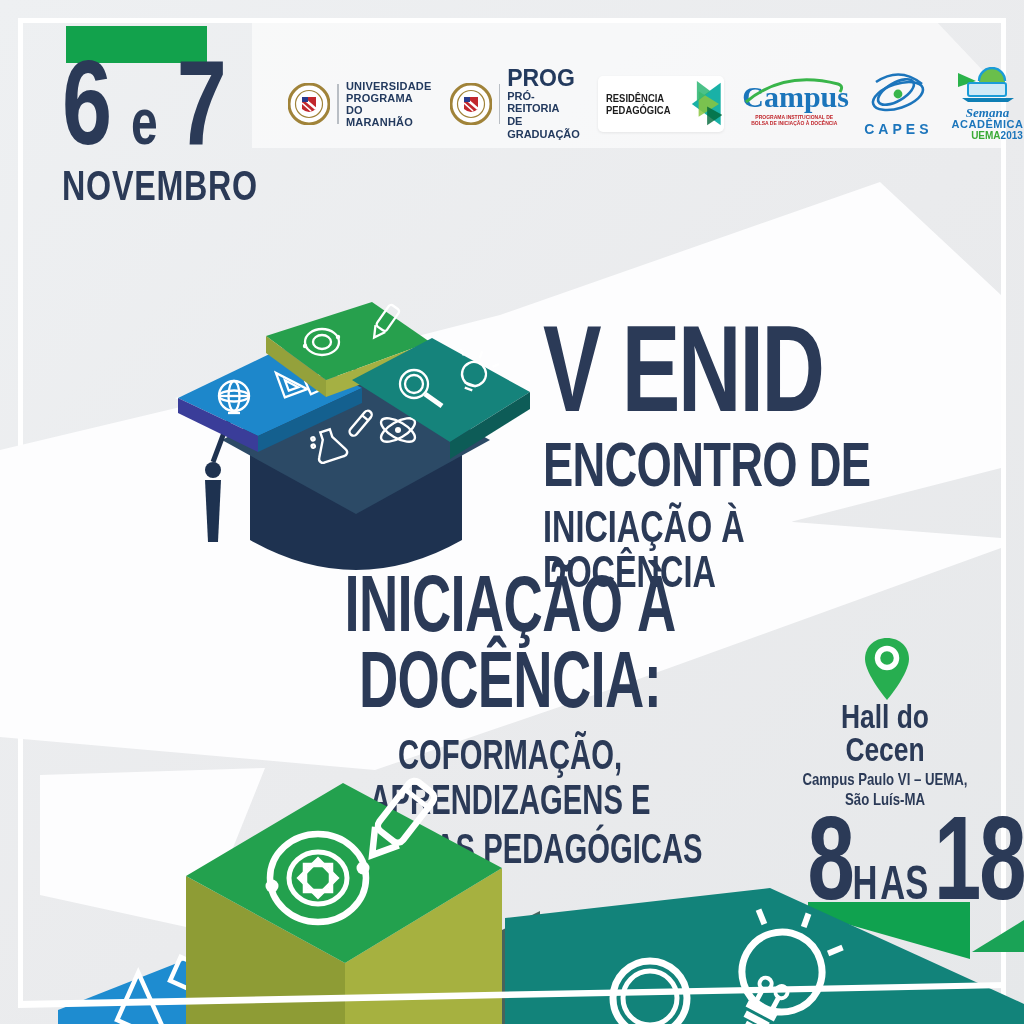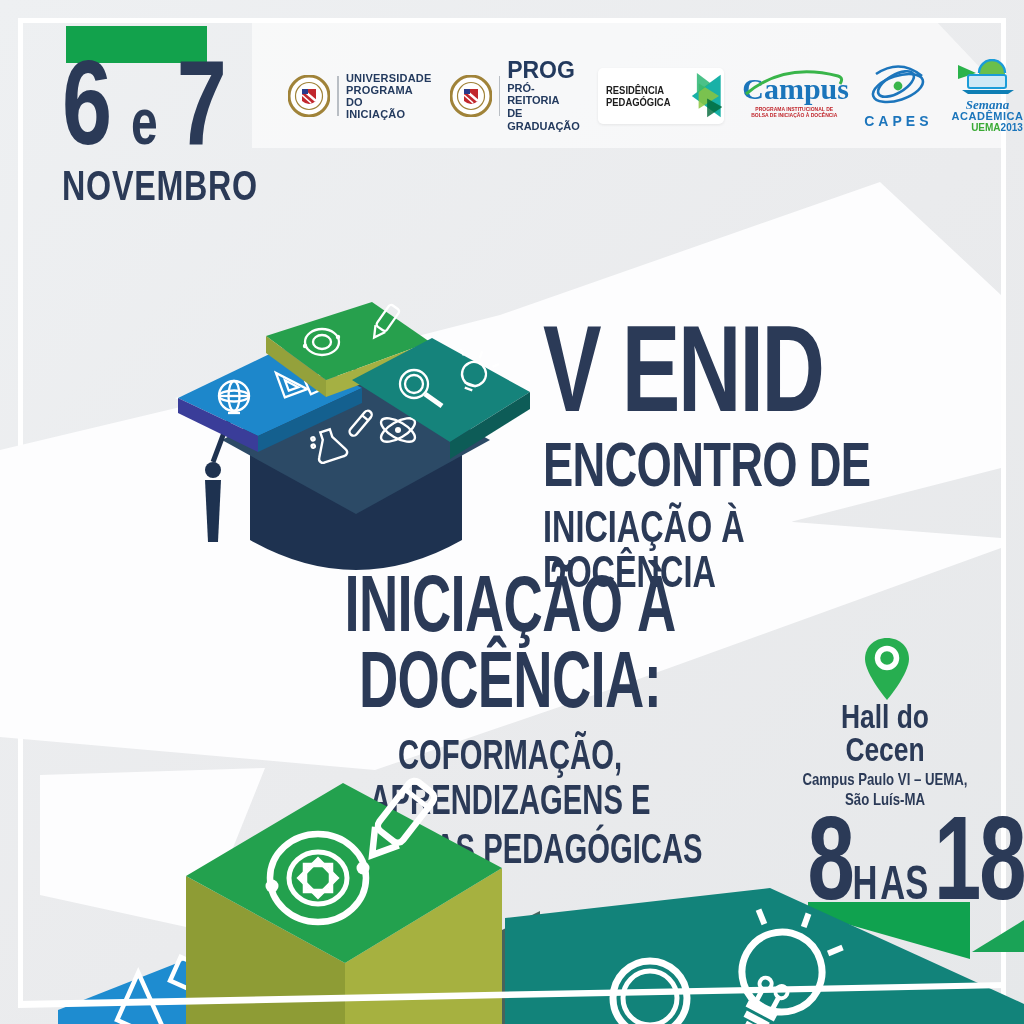--- a/index.html
+++ b/index.html
@@ -15,21 +15,21 @@
   .band-b{clip-path:polygon(0px 450px,532px 323px,793px 522px,1001px 538px,1001px 548px,600px 693px,375px 770px,0px 737px);z-index:3;}
   .band-c{clip-path:polygon(40px 775px,265px 768px,200px 930px,40px 895px);z-index:3;}
   
   .topbar{left:66px;top:26px;width:141px;height:37px;background:#12a24c;z-index:4;}
   
   .date{left:62px;top:48px;z-index:5;transform:scaleX(.75);transform-origin:left top;line-height:.9;}
   .date .nums{font-size:120px;font-weight:800;letter-spacing:-4px;}
   .date .sep{font-size:64px;font-weight:800;}
   .date .month{font-size:43px;font-weight:800;letter-spacing:1px;margin-top:10px;}
   
-  .logos{left:288px;top:56px;right:30px;height:80px;display:flex;align-items:center;gap:18px;z-index:5;}
+  .logos{left:288px;top:64px;right:30px;height:80px;display:flex;align-items:center;gap:18px;z-index:5;}
   .logo{display:flex;align-items:center;gap:7px;}
   .crest{width:42px;height:42px;flex:0 0 auto;}
   .vdiv{width:2px;height:40px;background:#b9bec4;}
   .uema-txt{font-size:11px;font-weight:700;color:#233a5e;line-height:1.1;letter-spacing:.2px;}
   .prog-big{font-size:23px;font-weight:800;color:#233a5e;line-height:.95;}
   .prog-sm{font-size:11px;font-weight:700;color:#233a5e;line-height:1.15;}
   .resp-box{width:116px;height:56px;background:#ffffff;border-radius:5px;display:flex;align-items:center;
             justify-content:flex-start;padding:0 2px 0 8px;box-shadow:0 1px 3px rgba(0,0,0,.08);}
   .resp-txt{font-size:11.5px;font-weight:800;color:#1c1c1c;line-height:1.05;transform:scaleX(.82);transform-origin:left center;}
   .pibid{position:relative;width:104px;text-align:center;}
@@ -93,21 +93,21 @@
         <circle cx="21" cy="21" r="13.5" fill="#fff" stroke="#a08339" stroke-width="1.2"></circle>
         <path d="M14 14 h14 v12 q-7 6 -14 0 Z" fill="#c1272d"></path>
         <path d="M14 14 l14 12" stroke="#fff" stroke-width="2.4"></path>
         <path d="M14 20 l9 8" stroke="#fff" stroke-width="1.6"></path>
         <rect x="14" y="14" width="6" height="5" fill="#283a8c"></rect>
       </svg>
       <div class="vdiv"></div>
       <div class="uema-txt">
         <div>UNIVERSIDADE</div>
         <div>PROGRAMA DO</div>
-        <div>INICIAÇÃO</div>
+        <div>MARANHÃO</div>
       </div>
     </div>
 
     <div class="logo">
       <svg class="crest" viewBox="0 0 42 42">
         <circle cx="21" cy="21" r="20" fill="#fff" stroke="#a08339" stroke-width="3"></circle>
         <circle cx="21" cy="21" r="13.5" fill="#fff" stroke="#a08339" stroke-width="1.2"></circle>
         <path d="M14 14 h14 v12 q-7 6 -14 0 Z" fill="#c1272d"></path>
         <path d="M14 14 l14 12" stroke="#fff" stroke-width="2.4"></path>
         <path d="M14 20 l9 8" stroke="#fff" stroke-width="1.6"></path>

